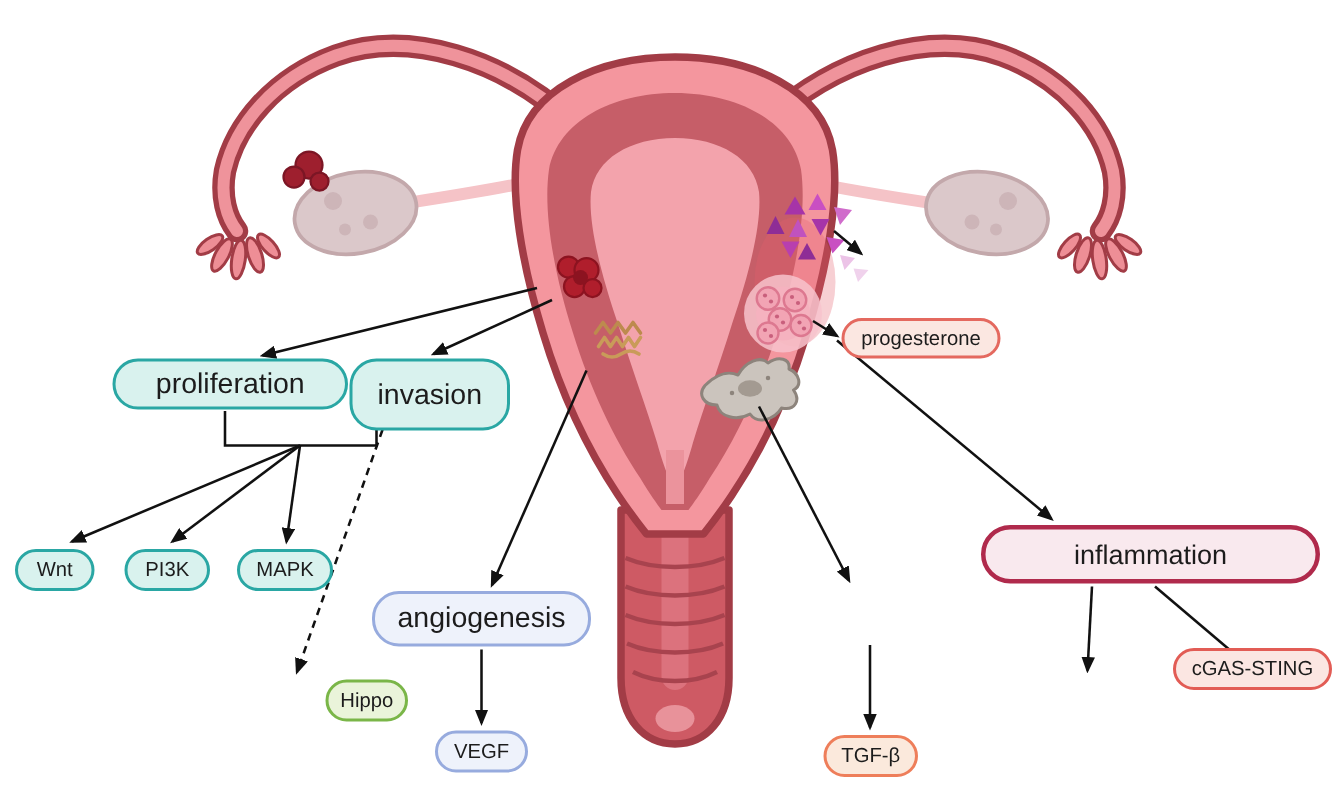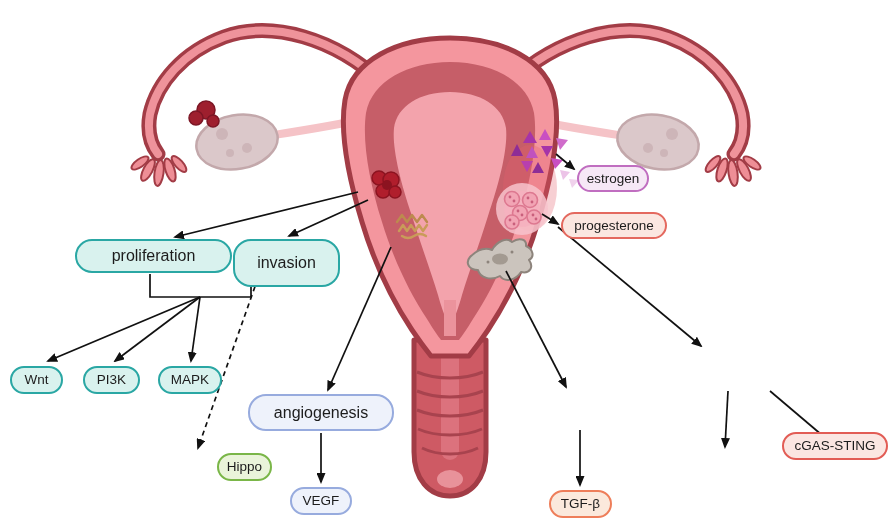--- a/index.html
+++ b/index.html
@@ -2,21 +2,21 @@
 <html><head>
 <meta charset="utf-8">
 <style>
   html,body{margin:0;padding:0;background:#ffffff;}
   .stage{position:relative;width:892px;height:527px;background:#ffffff;overflow:hidden;
          font-family:"Liberation Sans", sans-serif;}
   .stage svg{position:absolute;left:0;top:0;}
   .pill{position:absolute;display:flex;align-items:center;justify-content:center;
         box-sizing:border-box;border:2px solid #999;border-radius:16px;
         font-size:13.5px;color:#1c1c1c;white-space:nowrap;line-height:1;}
-  .main{font-size:16px;border-width:2.5px;border-radius:18px;}
+  .main{font-size:19px;border-width:2.5px;border-radius:18px;}
   .xl{font-size:18px;border-width:3px;border-radius:20px;}
   .teal{border-color:#2aa7a4;background:#d9f2ee;}
   .green{border-color:#7ab648;background:#eaf4da;}
   .blue{border-color:#97abde;background:#eef2fb;}
   .orange{border-color:#f0a23c;background:#fcf3da;}
   .redorange{border-color:#ee7e5a;background:#fbe9dc;}
   .crimson{border-color:#b02a4c;background:#f9e9ee;}
   .red{border-color:#e25c55;background:#fbe6e2;}
   .purple{border-color:#c06ec0;background:#f6e8f6;}
   .salmon{border-color:#e4695f;background:#fbe7e1;}
@@ -178,17 +178,17 @@
 
   <div class="pill teal main" style="left:75px;top:239px;width:157px;height:34px">proliferation</div>
   <div class="pill teal main" style="left:233px;top:239px;width:107px;height:48px">invasion</div>
   <div class="pill teal" style="left:10px;top:366px;width:53px;height:28px">Wnt</div>
   <div class="pill teal" style="left:83px;top:366px;width:57px;height:28px">PI3K</div>
   <div class="pill teal" style="left:158px;top:366px;width:64px;height:28px">MAPK</div>
   <div class="pill green" style="left:217px;top:453px;width:55px;height:28px">Hippo</div>
   <div class="pill blue main" style="left:248px;top:394px;width:146px;height:37px">angiogenesis</div>
   <div class="pill blue" style="left:290px;top:487px;width:62px;height:28px">VEGF</div>
   <div class="pill redorange" style="left:549px;top:490px;width:63px;height:28px">TGF-β</div>
+  <div class="pill crimson xl" style="left:654px;top:350px;width:226px;height:39px">inflammation</div>
   <div class="pill red" style="left:782px;top:432px;width:106px;height:28px">cGAS-STING</div>
-  <div class="pill purple" style="left:577px;top:165px;width:72px;height:27px">estrogen</div>
   <div class="pill salmon" style="left:561px;top:212px;width:106px;height:27px">progesterone</div>
 
 </div>
 
 </body></html>

